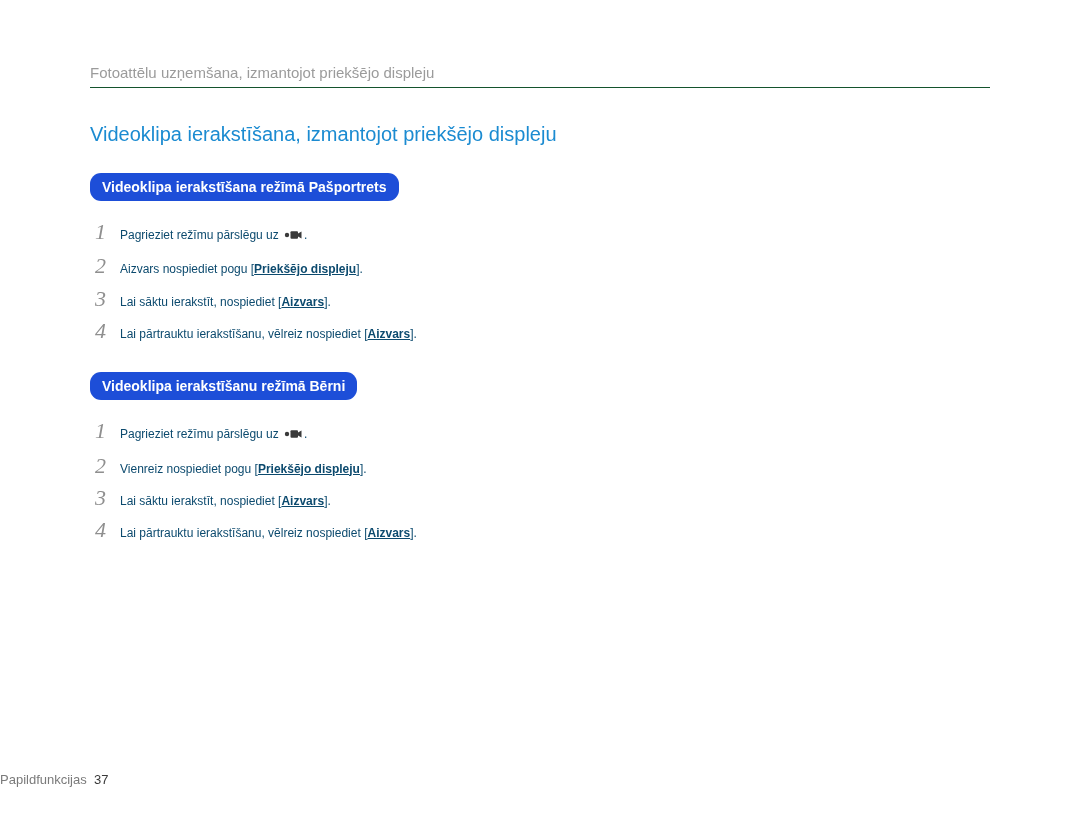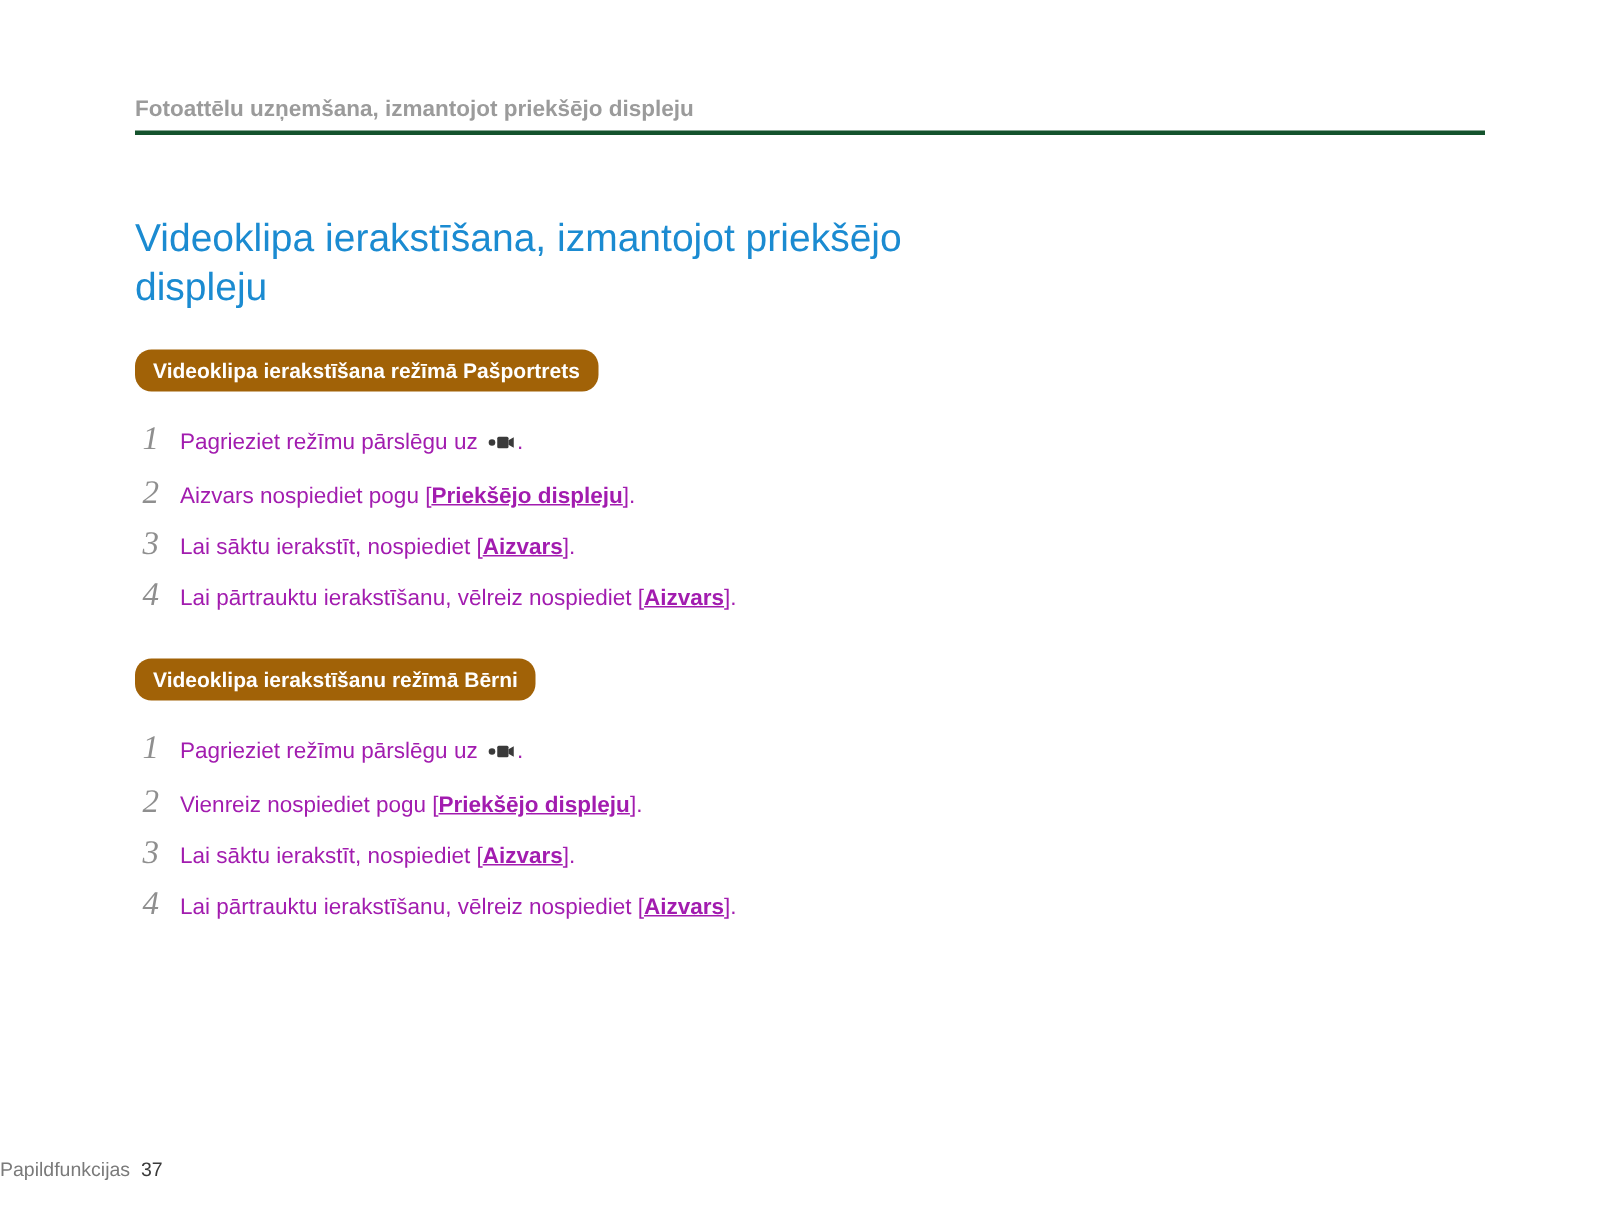--- a/index.html
+++ b/index.html
@@ -14,36 +14,35 @@
   .page {
     position: relative;
     width: 1080px;
     height: 815px;
     box-sizing: border-box;
     padding: 64px 90px 40px 90px;
   }
   .breadcrumb {
     color: #9b9b9b;
     font-size: 15px;
-    border-bottom: 3px solid #14532d;
+    border-bottom: 1px solid #14532d;
     padding-bottom: 6px;
-    margin-bottom: 52px;
-    font-weight: bold;
+    margin-bottom: 34px;
   }
   .title {
     color: #1b8bd1;
-    font-size: 26px;
+    font-size: 20px;
     font-weight: 400;
     line-height: 1.25;
     margin: 12px 0 26px 0;
     max-width: 520px;
   }
   .badge {
     display: inline-block;
-    background: #a16207;
+    background: #1d4ed8;
     color: #ffffff;
     font-size: 14px;
     font-weight: 700;
     padding: 6px 12px;
     border-radius: 11px;
     margin-bottom: 12px;
   }
   .steps {
     list-style: none;
     padding: 0;
@@ -59,22 +58,22 @@
     font-family: Georgia, "Times New Roman", serif;
     font-style: italic;
     font-size: 22px;
     color: #8f8f8f;
     width: 16px;
     text-align: right;
     flex: 0 0 16px;
     line-height: 1.2;
   }
   .step-text {
-    font-size: 15px;
-    color: #a21caf;
+    font-size: 12px;
+    color: #0c4a6e;
     line-height: 1.6;
     text-align: right;
   }
   .step-text b {
     font-weight: 700;
     text-decoration: underline;
   }
   .icon-video {
     display: inline-block;
     vertical-align: -2px;

